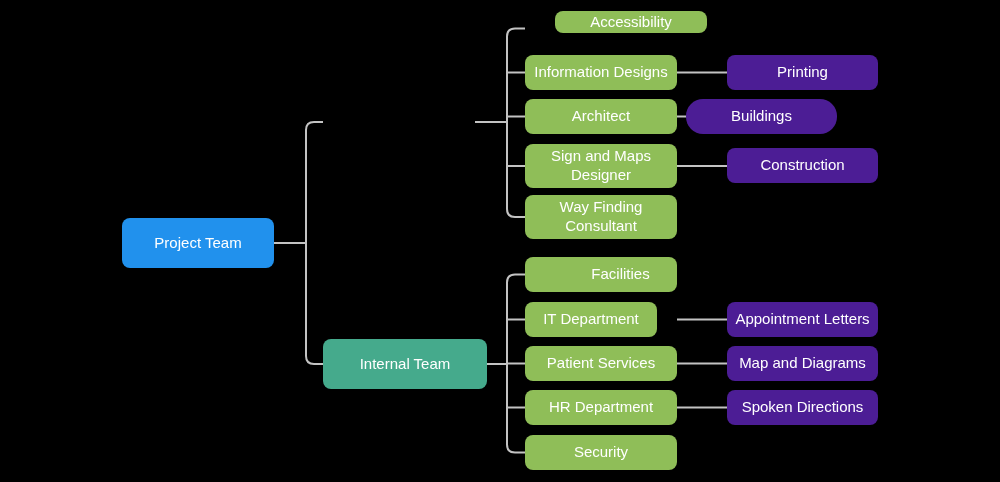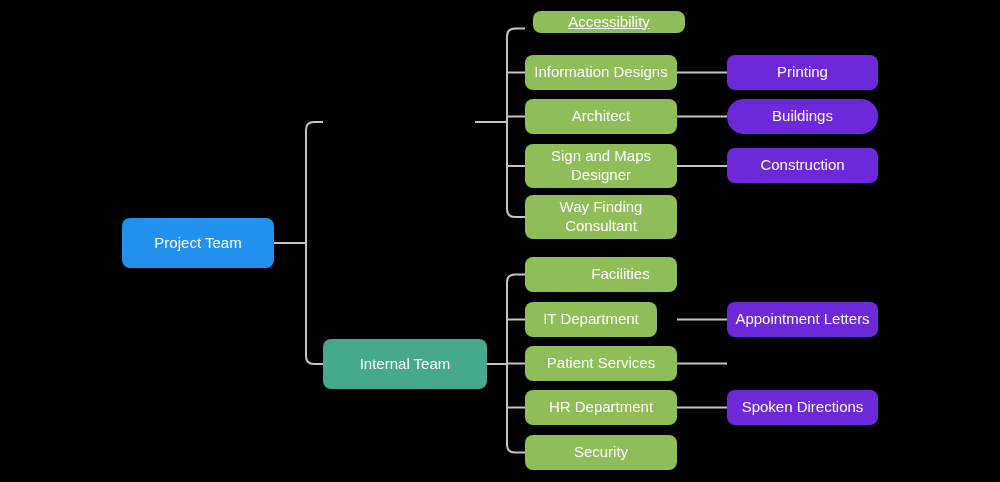--- a/index.html
+++ b/index.html
@@ -36,21 +36,21 @@
     justify-content: center;
     text-align: center;
     font-size: 15px;
     line-height: 1.25;
     padding: 2px 6px;
     cursor: default;
   }
   .node--root { background: #2191ed; }
   .node--team { background: #45aa8c; }
   .node--dept { background: #8fbe58; }
-  .node--leaf { background: #6d28d9; }
+  .node--leaf { background: #4c1d95; }
 </style>
 </head>
 <body>
 
 <div class="canvas">
 
   <svg class="connectors" width="1000" height="482" viewBox="0 0 1000 482">
 
     <path d="M 274 243 H 306"></path>
     <path d="M 306 243 V 130 Q 306 122 314 122 H 323"></path>
@@ -75,31 +75,32 @@
     <path d="M 677 166 H 727"></path>
     <path d="M 677 319.5 H 727"></path>
     <path d="M 677 363.5 H 727"></path>
     <path d="M 677 407.5 H 727"></path>
   </svg>
 
   <div class="node node--root" style="left:122px; top:218px; width:152px; height:50px;">Project Team</div>
 
   <div class="node node--team" style="left:323px; top:339px; width:164px; height:50px;">Internal Team</div>
 
-  <div class="node node--dept" style="left:533px; top:11px; width:152px; height:22px;text-decoration:underline;">Accessibility</div>
+  <div class="node node--dept" style="left:555px; top:11px; width:152px; height:22px;">Accessibility</div>
   <div class="node node--dept" style="left:525px; top:55px; width:152px; height:35px;">Information Designs</div>
   <div class="node node--dept" style="left:525px; top:144px; width:152px; height:44px;">Sign and Maps Designer</div>
   <div class="node node--dept" style="left:525px; top:99px; width:152px; height:35px;">Architect</div>
   <div class="node node--dept" style="left:525px; top:195px; width:152px; height:44px;">Way Finding Consultant</div>
 
   <div class="node node--dept" style="left:525px; top:257px; width:152px; height:35px;padding-left:45px;">Facilities</div>
   <div class="node node--dept" style="left:525px; top:302px; width:132px; height:35px;">IT Department</div>
   <div class="node node--dept" style="left:525px; top:346px; width:152px; height:35px;">Patient Services</div>
   <div class="node node--dept" style="left:525px; top:390px; width:152px; height:35px;">HR Department</div>
   <div class="node node--dept" style="left:525px; top:435px; width:152px; height:35px;">Security</div>
 
   <div class="node node--leaf" style="left:727px; top:55px; width:151px; height:35px;">Printing</div>
-  <div class="node node--leaf" style="left:727px; top:99px; width:151px; height:35px;border-radius:17px;">Buildings</div>
+  <div class="node node--leaf" style="left:686px; top:99px; width:151px; height:35px;border-radius:17px;">Buildings</div>
   <div class="node node--leaf" style="left:727px; top:148px; width:151px; height:35px;">Construction</div>
   <div class="node node--leaf" style="left:727px; top:302px; width:151px; height:35px;">Appointment Letters</div>
+  <div class="node node--leaf" style="left:727px; top:346px; width:151px; height:35px;">Map and Diagrams</div>
   <div class="node node--leaf" style="left:727px; top:390px; width:151px; height:35px;">Spoken Directions</div>
 
 </div>
 
 </body></html>

